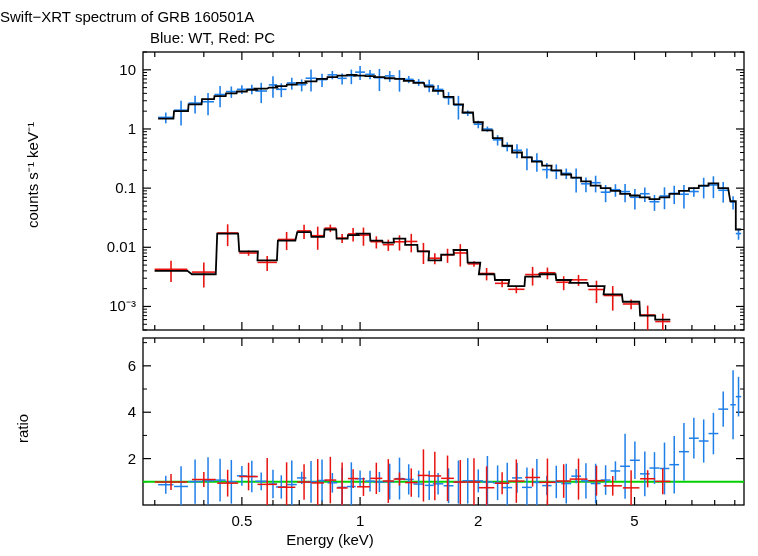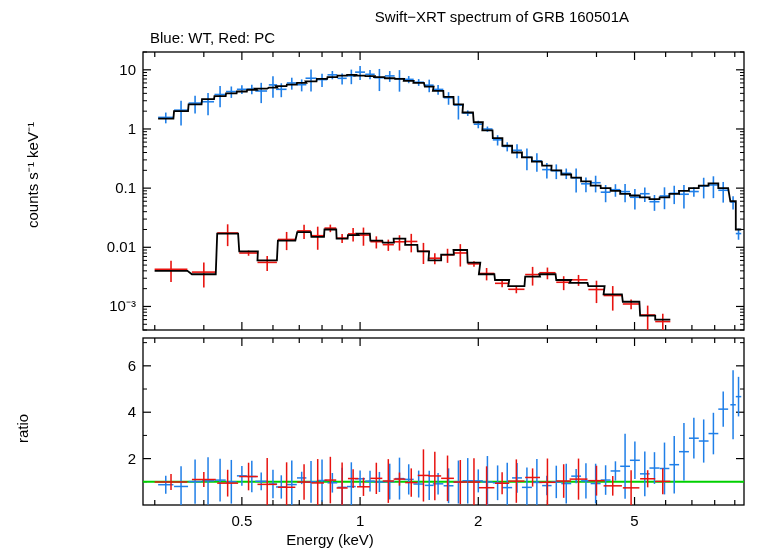--- a/index.html
+++ b/index.html
@@ -3,22 +3,22 @@
 <meta charset="utf-8">
 <style>
   html,body{margin:0;padding:0;}
   body{
     width:758px;height:556px;background:#ffffff;
     font-family:"Liberation Sans", sans-serif;
     overflow:hidden;
   }
   #root{position:relative;width:758px;height:556px;}
   .title{
-    position:absolute;left:0;top:8px;width:601px;text-align:right;
-    font-size:15px;color:#000;padding-left:28px;
+    position:absolute;left:0;top:8px;width:601px;text-align:left;
+    font-size:15px;color:#000;
   }
   .subtitle{
     position:absolute;left:150px;top:29px;font-size:15px;color:#000;
   }
   .axlabel{position:absolute;font-size:15px;color:#000;}
   #xlabel{left:0;top:531px;width:660px;text-align:center;}
   #ylabel-top{
     left:-68px;top:165px;width:200px;text-align:center;
     transform:rotate(-90deg);transform-origin:center center;
   }

